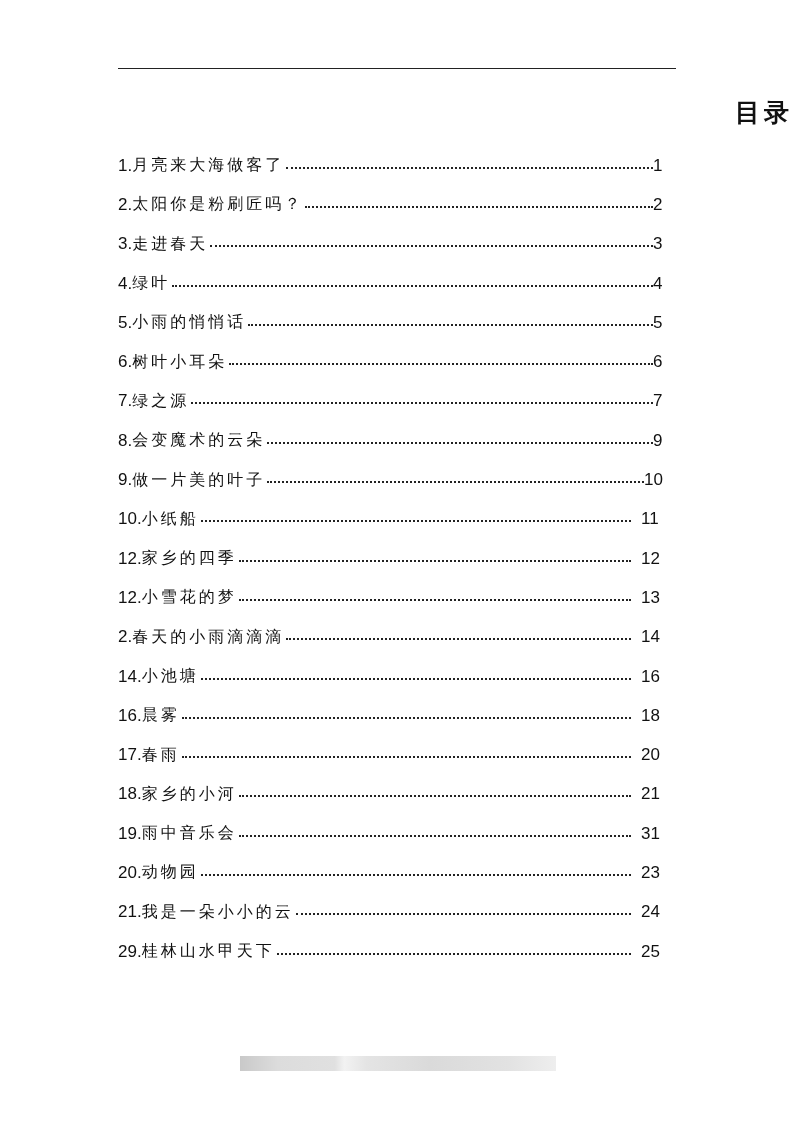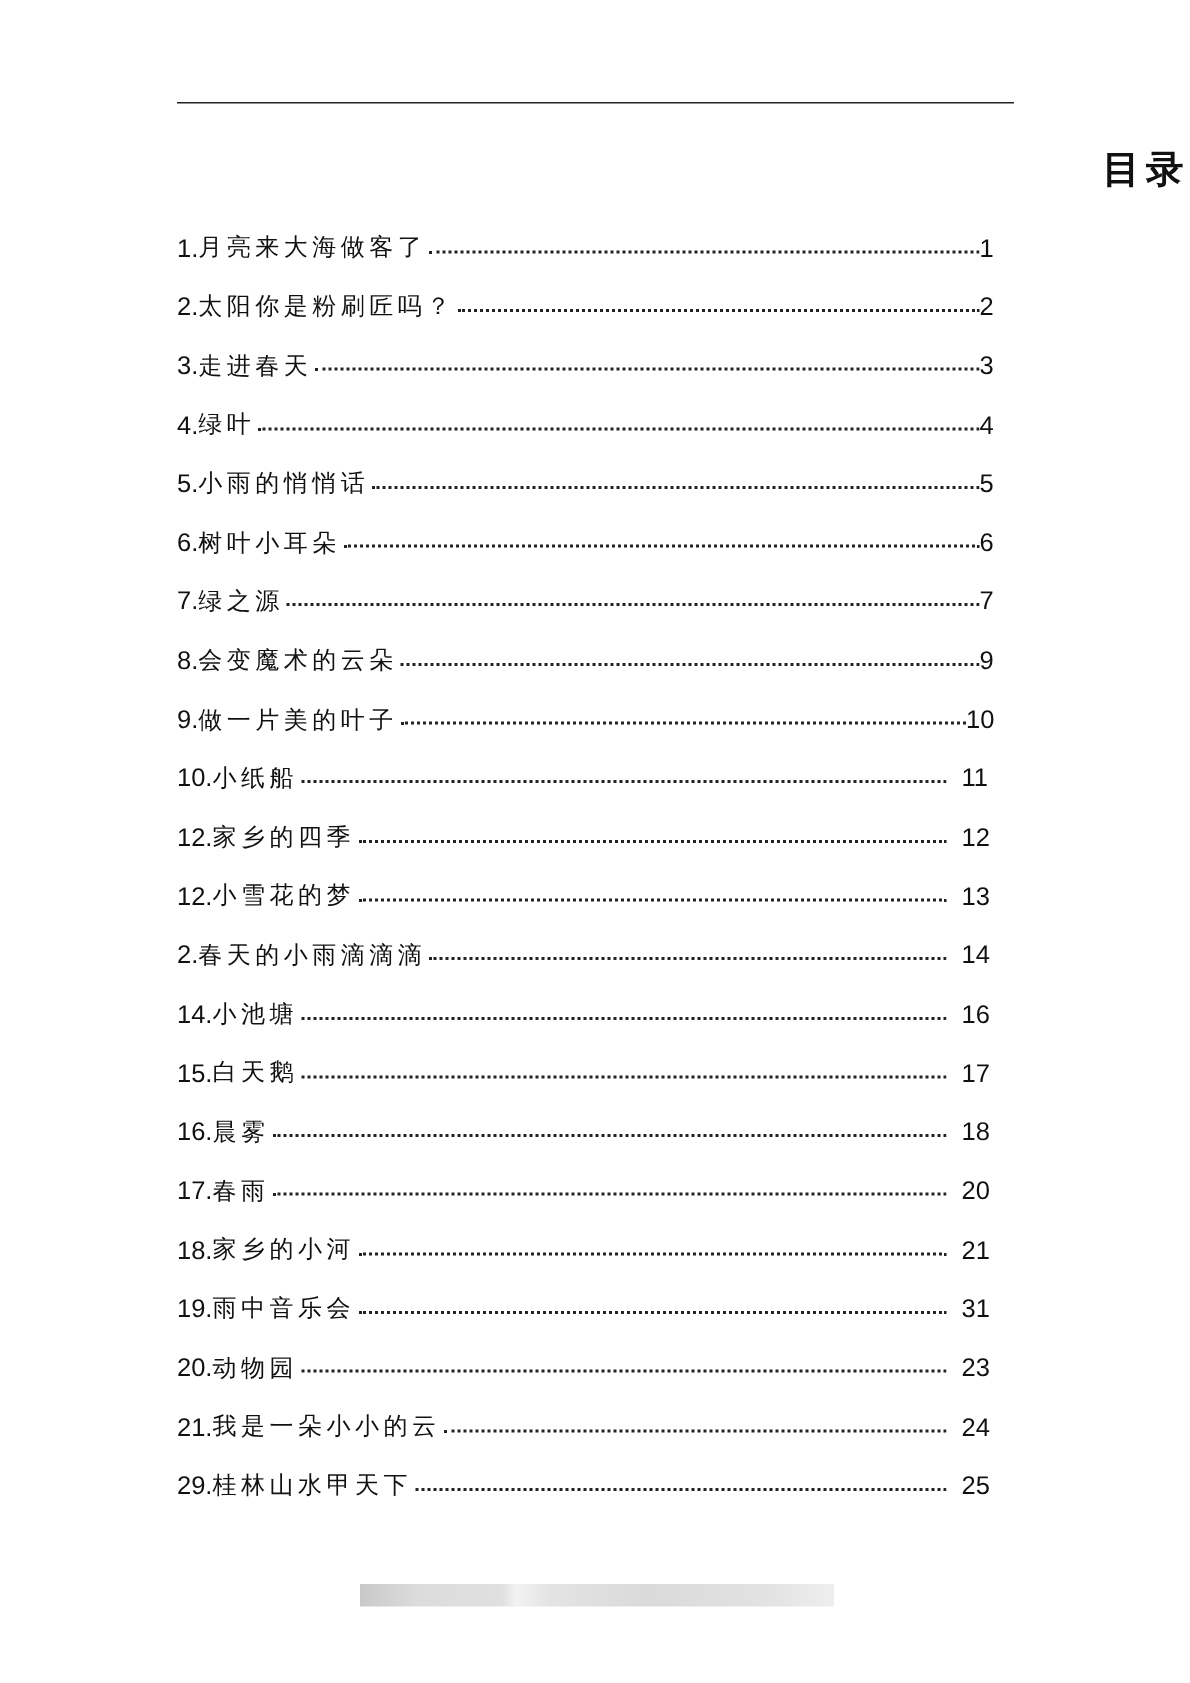--- a/index.html
+++ b/index.html
@@ -102,26 +102,20 @@
       <span class="leader gap"></span>
       <span class="page wide">14</span>
     </div>
   <div class="toc-row">
       <span class="num">14.</span>
       <span class="txt">小池塘</span>
       <span class="leader gap"></span>
       <span class="page wide">16</span>
     </div>
   <div class="toc-row">
-      <span class="num">15.</span>
-      <span class="txt">白天鹅</span>
-      <span class="leader gap"></span>
-      <span class="page wide">17</span>
-    </div>
-  <div class="toc-row">
       <span class="num">16.</span>
       <span class="txt">晨雾</span>
       <span class="leader gap"></span>
       <span class="page wide">18</span>
     </div>
   <div class="toc-row">
       <span class="num">17.</span>
       <span class="txt">春雨</span>
       <span class="leader gap"></span>
       <span class="page wide">20</span>

